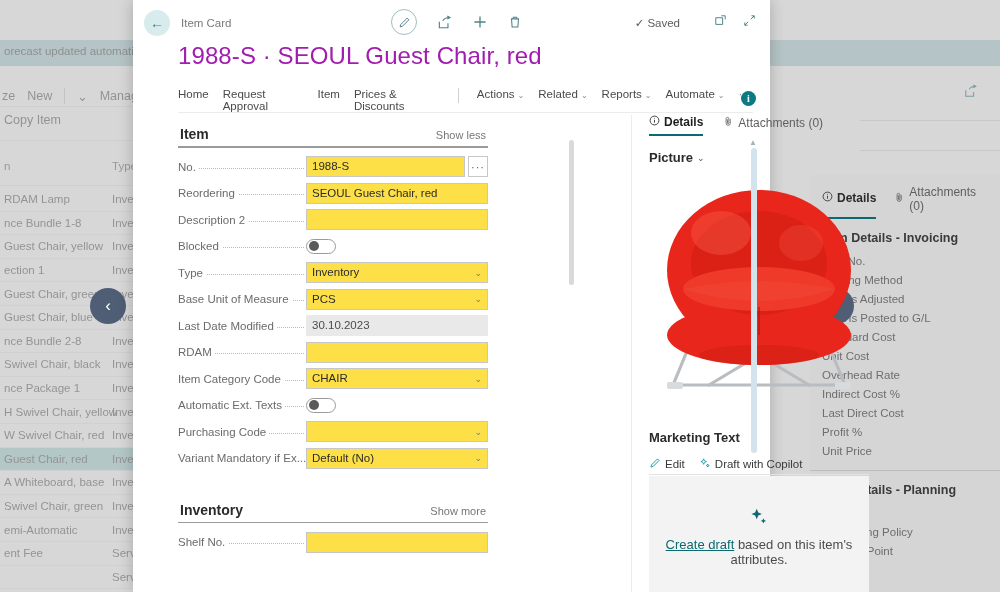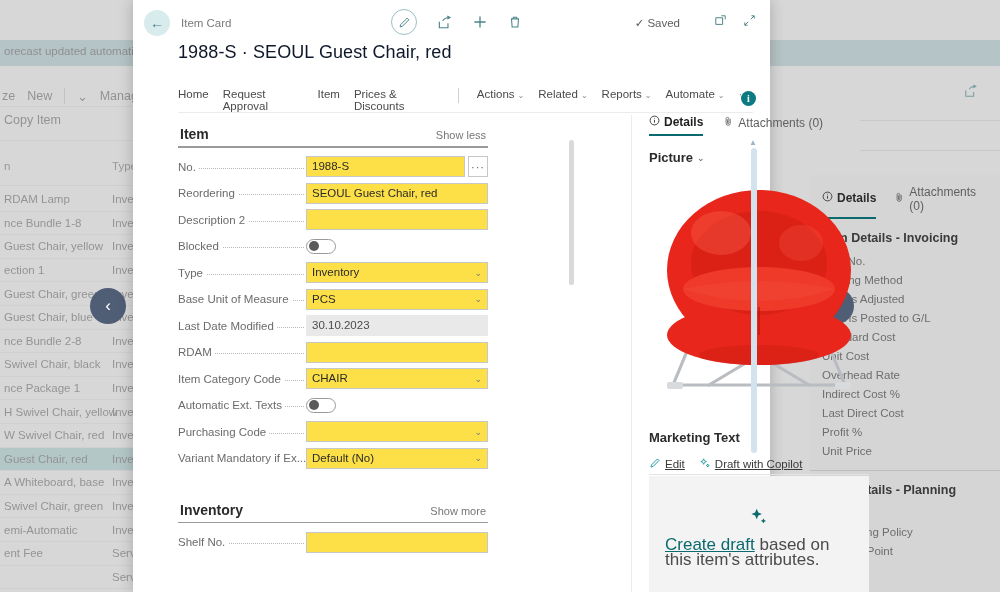--- a/index.html
+++ b/index.html
@@ -107,21 +107,21 @@
     width: 26px; height: 26px; border: 1px solid #9bbfc2; border-radius: 50%;
   }
   .saved {
     position: absolute; right: 90px; top: 16px; font-size: 11.5px; color: #5d5d5d;
     display:flex; align-items:center; gap:3px;
   }
   .win-icons { position:absolute; right: 14px; top: 14px; display:flex; gap: 16px; color:#4c8488;}
 
   .card-title {
     position:absolute; left: 45px; top: 42px;
-    font-size: 18px; font-weight: 300; color: #0f172a; letter-spacing: 0.1px;
+    font-size: 24px; font-weight: 300; color: #a21caf; letter-spacing: 0.1px;
     white-space: nowrap;
   }
 
   .menubar {
     position: absolute; left: 45px; top: 88px; width: 575px; height: 24px;
     display: flex; align-items: flex-start; gap: 14px; font-size: 11.5px; color:#4a4a4a;
   }
   .menubar .msep { width: 1px; height: 15px; background: #d0d0d0; margin: 0 4px; }
   .menubar .caret { font-size: 8px; color: #888; margin-left: 3px;}
   .menubar .dots { color:#8a8a8a; letter-spacing: 1px;}
@@ -204,29 +204,28 @@
     position: absolute; left: 6px; top: 70px; width: 220px; height: 225px;
   }
   .mk-head {
     position:absolute; left: 6px; top: 315px;
     font-size: 13px; font-weight: 700; color:#2b2b2b;
   }
   .mk-toolbar {
     position:absolute; left: 6px; top: 338px; width: 220px; height: 22px;
     display:flex; align-items:center; gap: 14px; font-size: 11.5px; color:#3a3a3a;
     border-bottom: 1px solid #e3e3e3;
-    text-decoration: underline;
   }
   .mk-toolbar .ti { display:flex; align-items:center; gap:4px; }
   .mk-body {
     position:absolute; left: 6px; top: 361px; width: 220px; height: 120px;
     background: #f3f3f3; display:flex; flex-direction:column;
     align-items:center; justify-content:center; gap: 6px; padding: 0 16px;
   }
-  .mk-text { font-size: 17px; color:#4b4b4b; text-align:left; line-height: 15px;}
+  .mk-text { font-size: 13px; color:#4b4b4b; text-align:center; line-height: 15px;}
   .mk-text a { color:#0b6a6f; }
   .detail-scroll {
     position: absolute; left: 751px; top: 148px; width: 6px; height: 305px;
     background: #d2e3ee; border-radius: 3px;
   }
   .detail-scroll-arrow {
     position: absolute; left: 749px; top: 138px; color:#9bb3c2; font-size: 8px;
   }
   .col-divider { position:absolute; left: 498px; top: 115px; width:1px; height: 477px; background:#ececec;}
 </style>

